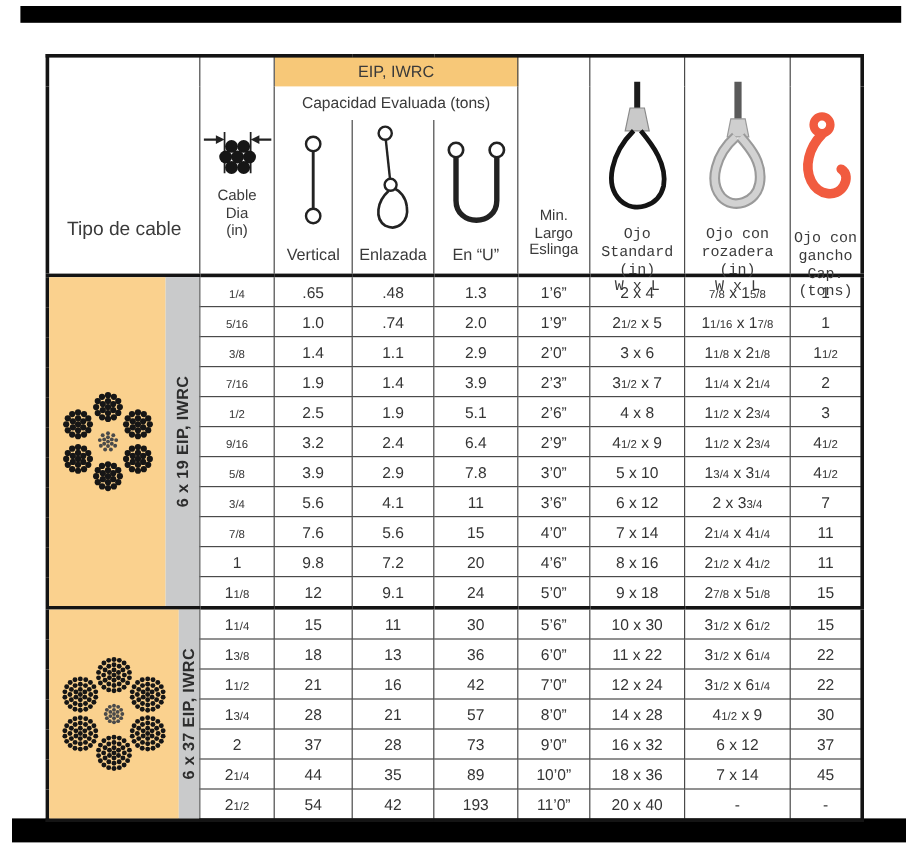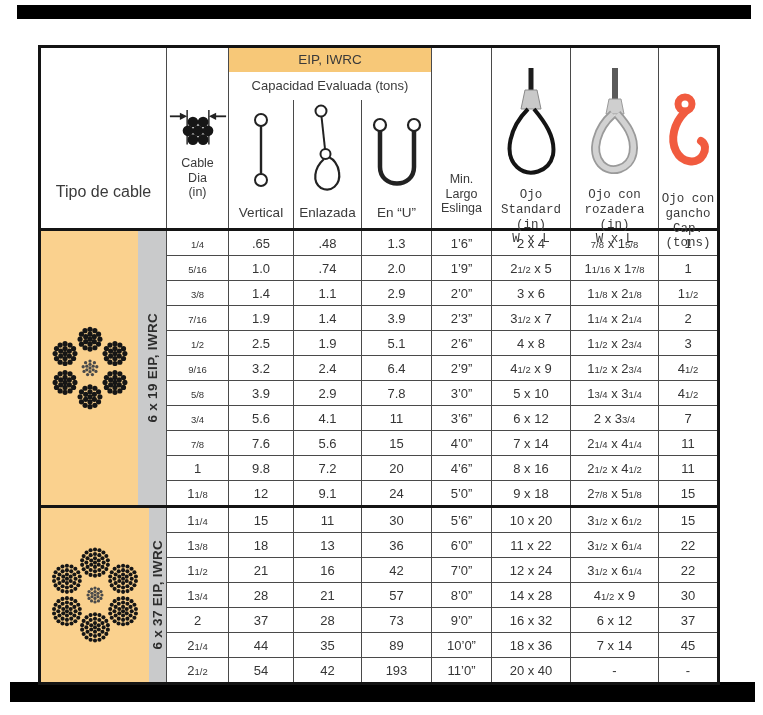--- a/index.html
+++ b/index.html
@@ -697,21 +697,21 @@
             <div class="group-strip">
               <span class="strip-label">6 x 37 EIP, IWRC</span>
             </div>
           </div>
         </td>
         <td>1<span class="fr">1/4</span></td>
         <td>15</td>
         <td>11</td>
         <td>30</td>
         <td>5’6”</td>
-        <td>10 x 20</td>
+        <td>10 x 30</td>
         <td>3<span class="fr">1/2</span> x 6<span class="fr">1/2</span></td>
         <td>15</td>
       </tr>
       <tr>
         <td>1<span class="fr">3/8</span></td>
         <td>18</td>
         <td>13</td>
         <td>36</td>
         <td>6’0”</td>
         <td>11 x 22</td>

